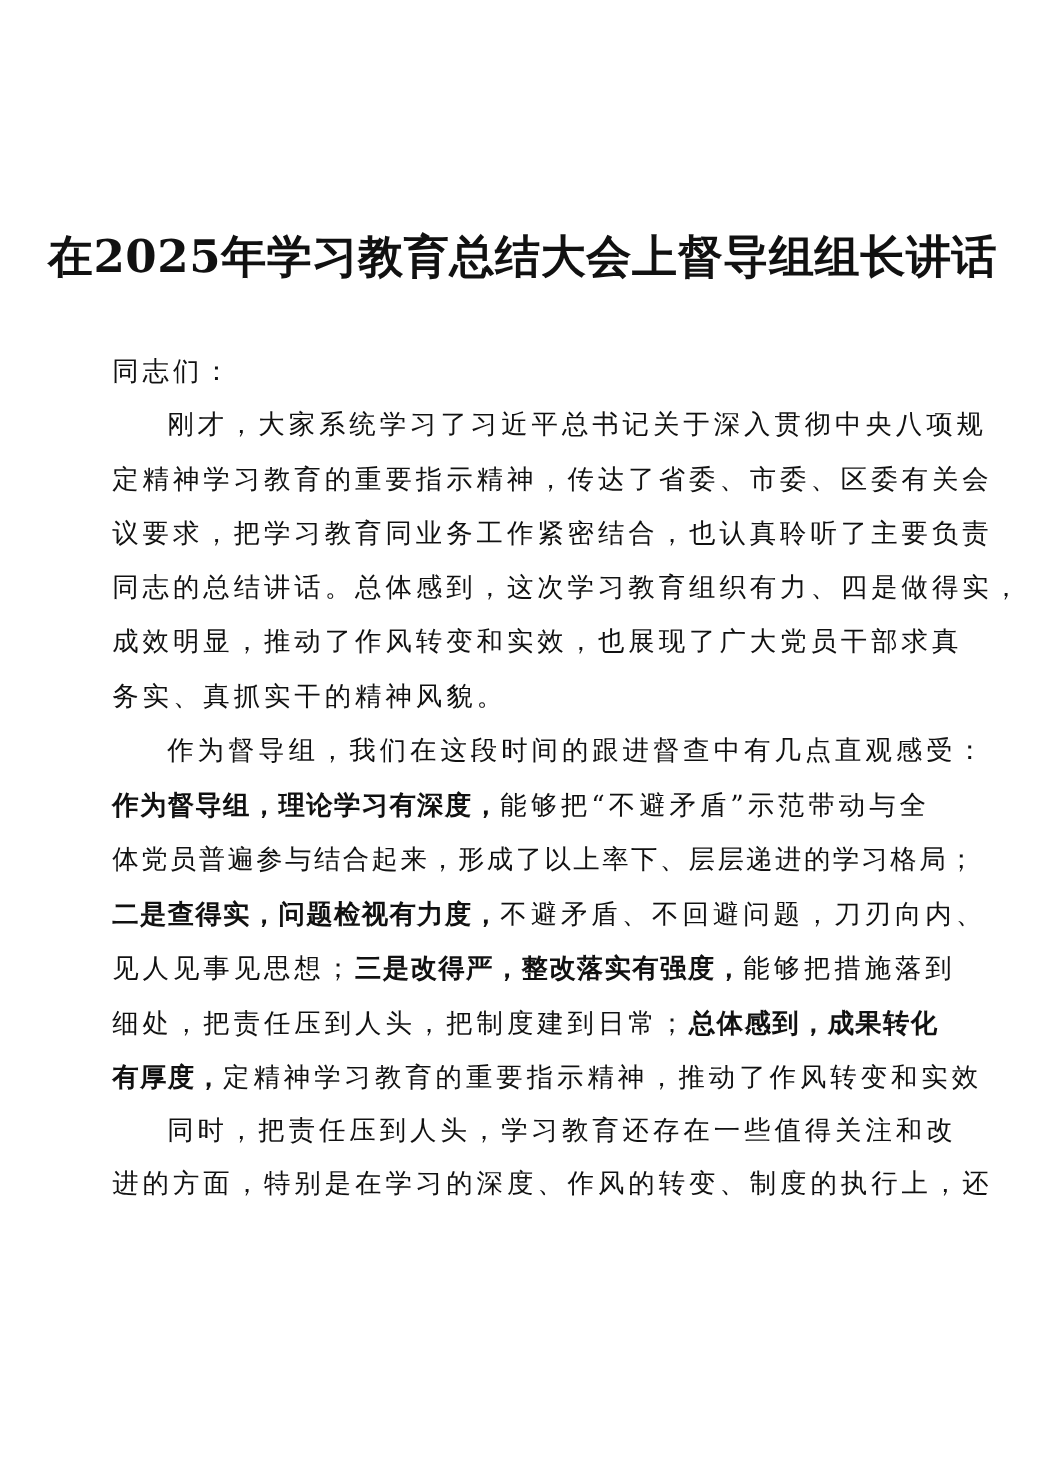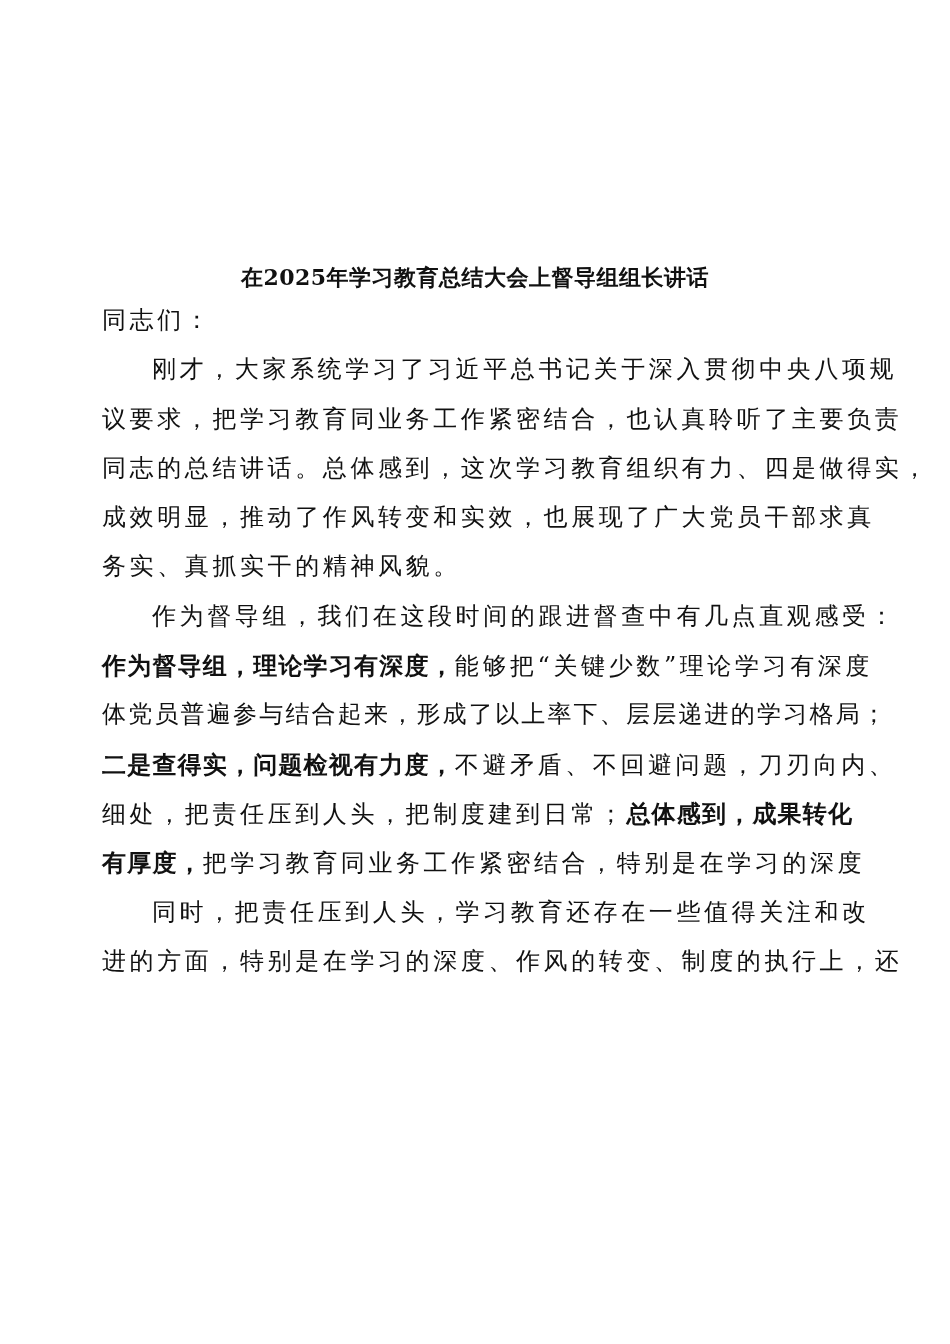--- a/index.html
+++ b/index.html
@@ -22,31 +22,30 @@
     width: 950px;
     height: 1344px;
     background: #ffffff;
   }
   .title {
     position: absolute;
     left: 0;
     top: 208px;
     width: 950px;
     text-align: center;
-    font-size: 22px;
+    font-size: 41px;
     font-weight: bold;
     letter-spacing: 0.5px;
     line-height: 50px;
     white-space: nowrap;
-    margin-top: 44px;
   }
   .body {
     position: absolute;
     left: 102px;
-    top: 296px;
+    top: 313px;
     width: 760px;
   }
   .line {
     height: 49.3px;
     line-height: 49.3px;
     font-size: 24px;
     white-space: nowrap;
     letter-spacing: 3.6px;
   }
   .line.indent {
@@ -61,33 +60,35 @@
 <body>
 
 <div class="page">
   <div class="title">在2025年学习教育总结大会上督导组组长讲话</div>
 
   <div class="body">
     <div class="line">同志们：</div>
 
     <div>
       <div class="line indent"><span>刚才，大家系统学习了习近平总书记关于深入贯彻中央八项规</span></div>
+      <div class="line"><span>定精神学习教育的重要指示精神，传达了省委、市委、区委有关会</span></div>
       <div class="line"><span>议要求，把学习教育同业务工作紧密结合，也认真聆听了主要负责</span></div>
       <div class="line"><span>同志的总结讲话。总体感到，这次学习教育组织有力、四是做得实，</span></div>
       <div class="line"><span>成效明显，推动了作风转变和实效，也展现了广大党员干部求真</span></div>
       <div class="line"><span>务实、真抓实干的精神风貌。</span></div>
     </div>
 
     <div>
       <div class="line indent"><span>作为督导组，我们在这段时间的跟进督查中有几点直观感受：</span></div>
-      <div class="line"><span class="bold">作为督导组，理论学习有深度，</span><span>能够把“关键少数”理论学习有深度</span></div>
+      <div class="line"><span class="bold">作为督导组，理论学习有深度，</span><span>能够把“不避矛盾”示范带动与全</span></div>
       <div class="line" style="letter-spacing:2.2px"><span>体党员普遍参与结合起来，形成了以上率下、层层递进的学习格局；</span></div>
       <div class="line"><span class="bold">二是查得实，问题检视有力度，</span><span>不避矛盾、不回避问题，刀刃向内、</span></div>
+      <div class="line"><span>见人见事见思想；</span><span class="bold">三是改得严，整改落实有强度，</span><span>能够把措施落到</span></div>
       <div class="line"><span>细处，把责任压到人头，把制度建到日常；</span><span class="bold">总体感到，成果转化</span></div>
-      <div class="line"><span class="bold">有厚度，</span><span>把学习教育同业务工作紧密结合，特别是在学习的深度</span></div>
+      <div class="line"><span class="bold">有厚度，</span><span>定精神学习教育的重要指示精神，推动了作风转变和实效</span></div>
     </div>
 
     <div>
       <div class="line indent"><span>同时，把责任压到人头，学习教育还存在一些值得关注和改</span></div>
       <div class="line"><span>进的方面，特别是在学习的深度、作风的转变、制度的执行上，还</span></div>
     </div>
   </div>
 </div>
 
 </body></html>

